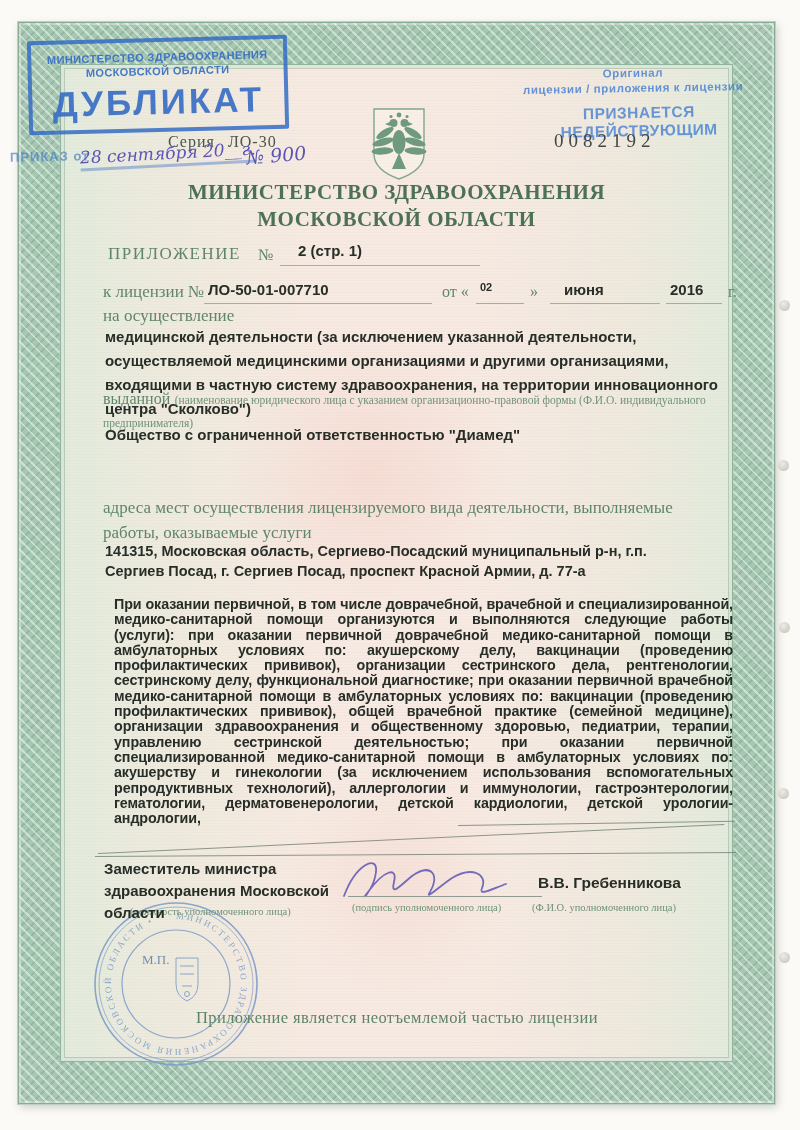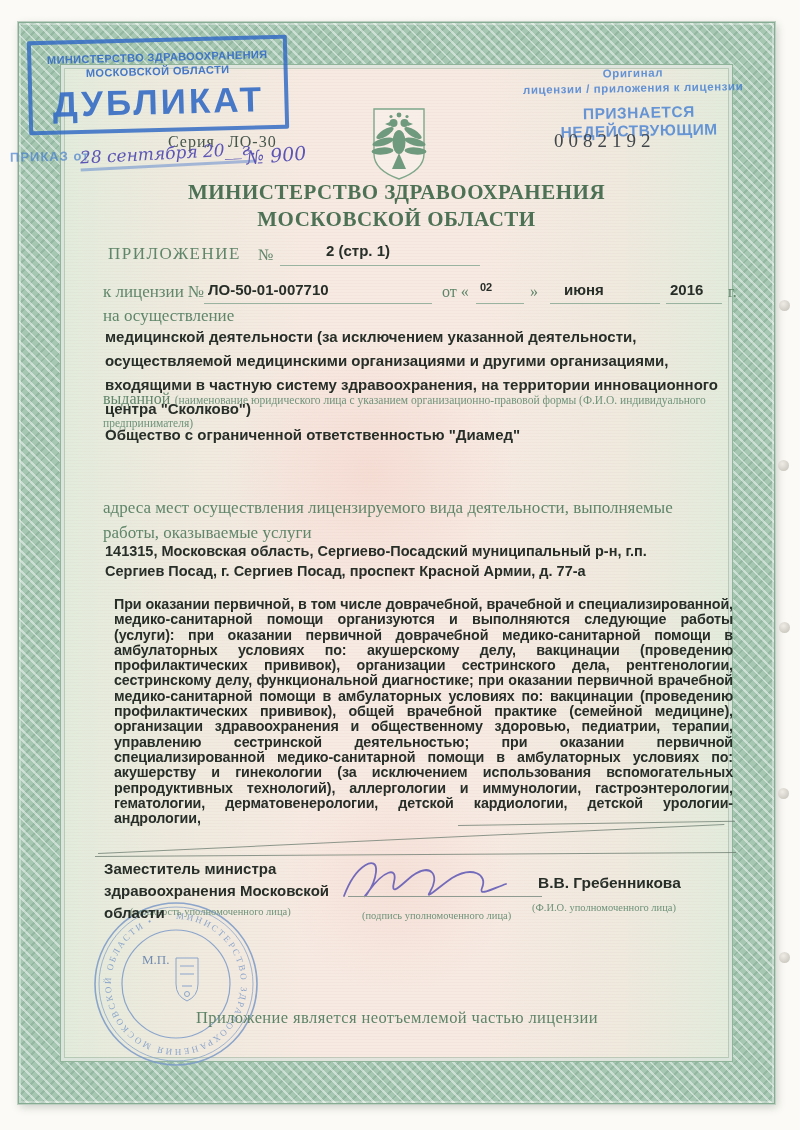--- a/index.html
+++ b/index.html
@@ -109,21 +109,21 @@
       <ellipse cx="45.5" cy="45" rx="11" ry="3.6" transform="rotate(4 45.5 45)"></ellipse>
       <path d="M29 47 l-7 16 h14 z"></path>
     </g>
   </svg>
 
   <div class="abs title" style="top:158px;">МИНИСТЕРСТВО ЗДРАВООХРАНЕНИЯ</div>
   <div class="abs title" style="top:185px;">МОСКОВСКОЙ ОБЛАСТИ</div>
 
   <div class="abs glabel" style="left:90px;top:222px;font-size:17px;letter-spacing:1.5px;">ПРИЛОЖЕНИЕ</div>
   <div class="abs glabel" style="left:240px;top:224px;font-size:16px;">№</div>
-  <div class="abs bold" style="left:280px;top:220px;font-size:15px;margin-left:28px;">2 (стр. 1)</div>
+  <div class="abs bold" style="left:280px;top:220px;font-size:15px;">2 (стр. 1)</div>
   <div class="rule" style="left:262px;top:243px;width:200px;"></div>
 
   <div class="abs glabel" style="left:85px;top:260px;font-size:17px;">к лицензии №</div>
   <div class="abs bold" style="left:190px;top:259px;font-size:15px;">ЛО-50-01-007710</div>
   <div class="rule" style="left:186px;top:281px;width:228px;"></div>
   <div class="abs glabel" style="left:424px;top:261px;font-size:16px;">от «</div>
   <div class="abs bold" style="left:462px;top:259px;font-size:11px;">02</div>
   <div class="rule" style="left:458px;top:281px;width:48px;"></div>
   <div class="abs glabel" style="left:512px;top:261px;font-size:16px;">»</div>
   <div class="abs bold" style="left:546px;top:259px;font-size:15px;">июня</div>
@@ -150,21 +150,21 @@
   <div class="cancel" style="left:80px;top:831px;width:627px;transform:rotate(-2.66deg);"></div>
   <div class="cancel" style="left:77px;top:834px;width:641px;transform:rotate(-0.35deg);"></div>
 
   <div class="abs bold sig-pos">Заместитель министра здравоохранения Московской области</div>
   <div class="abs gnote sig-note" style="left:112px;top:884px;">(должность уполномоченного лица)</div>
 
   <svg class="abs" style="left:318px;top:828px;" width="180" height="60" viewBox="0 0 180 60">
     <path d="M8 46 C20 14 42 4 40 22 C38 40 22 54 32 42 C48 20 62 16 58 32 C54 48 66 34 76 26 C96 12 104 26 94 42 C88 51 104 36 116 28 C136 16 152 24 146 38 C142 47 158 38 170 34" fill="none" stroke="#5c55b5" stroke-width="1.8" stroke-linecap="round" opacity=".85"></path>
   </svg>
   <div class="rule" style="left:330px;top:874px;width:194px;background:#8f9a91;"></div>
-  <div class="abs gnote sig-note" style="left:344px;top:880px;margin-top:8px;">(подпись уполномоченного лица)</div>
+  <div class="abs gnote sig-note" style="left:334px;top:880px;">(подпись уполномоченного лица)</div>
 
   <div class="abs bold" style="left:520px;top:852px;font-size:15.5px;">В.В. Гребенникова</div>
   <div class="abs gnote sig-note" style="left:514px;top:880px;">(Ф.И.О. уполномоченного лица)</div>
 
   <svg class="abs seal-svg" width="172" height="172" viewBox="0 0 172 172">
     <defs>
       <path id="sealRing" d="M86 21 a65 65 0 1 1 -0.01 0" fill="none"></path>
     </defs>
     <circle cx="86" cy="86" r="81" fill="none" stroke="#7a99c8" stroke-width="1.6"></circle>
     <circle cx="86" cy="86" r="77" fill="none" stroke="#7a99c8" stroke-width=".8"></circle>

